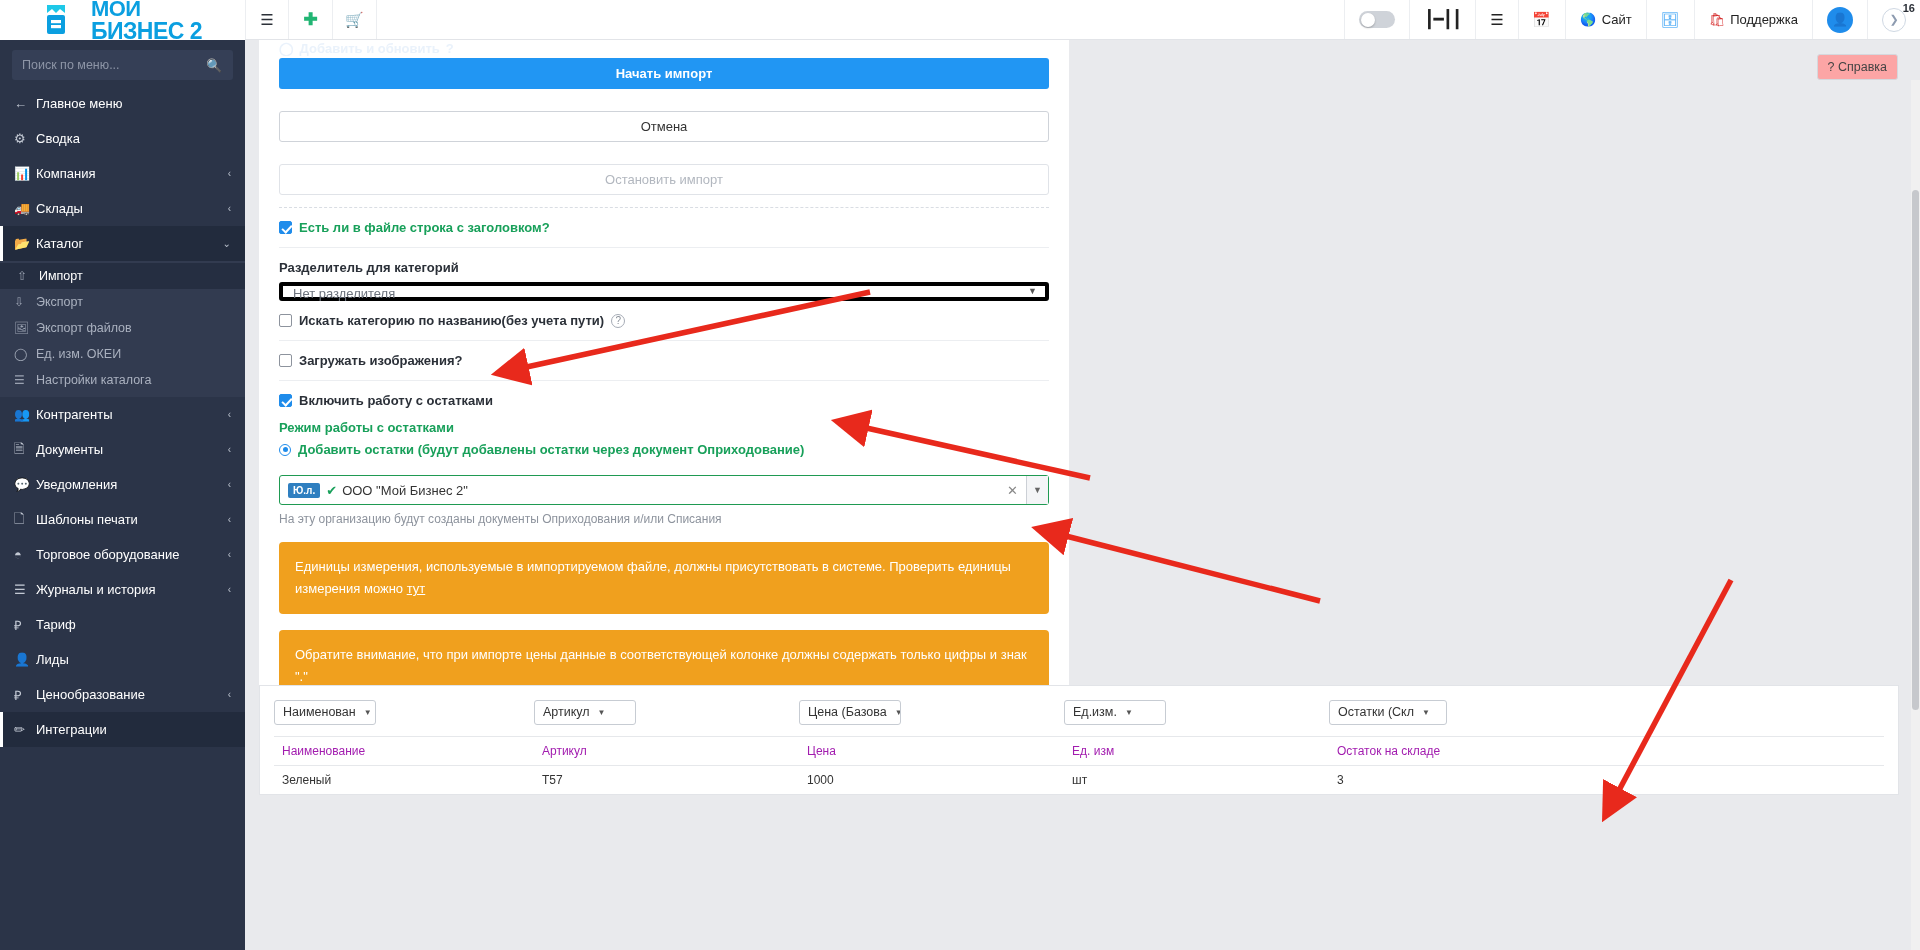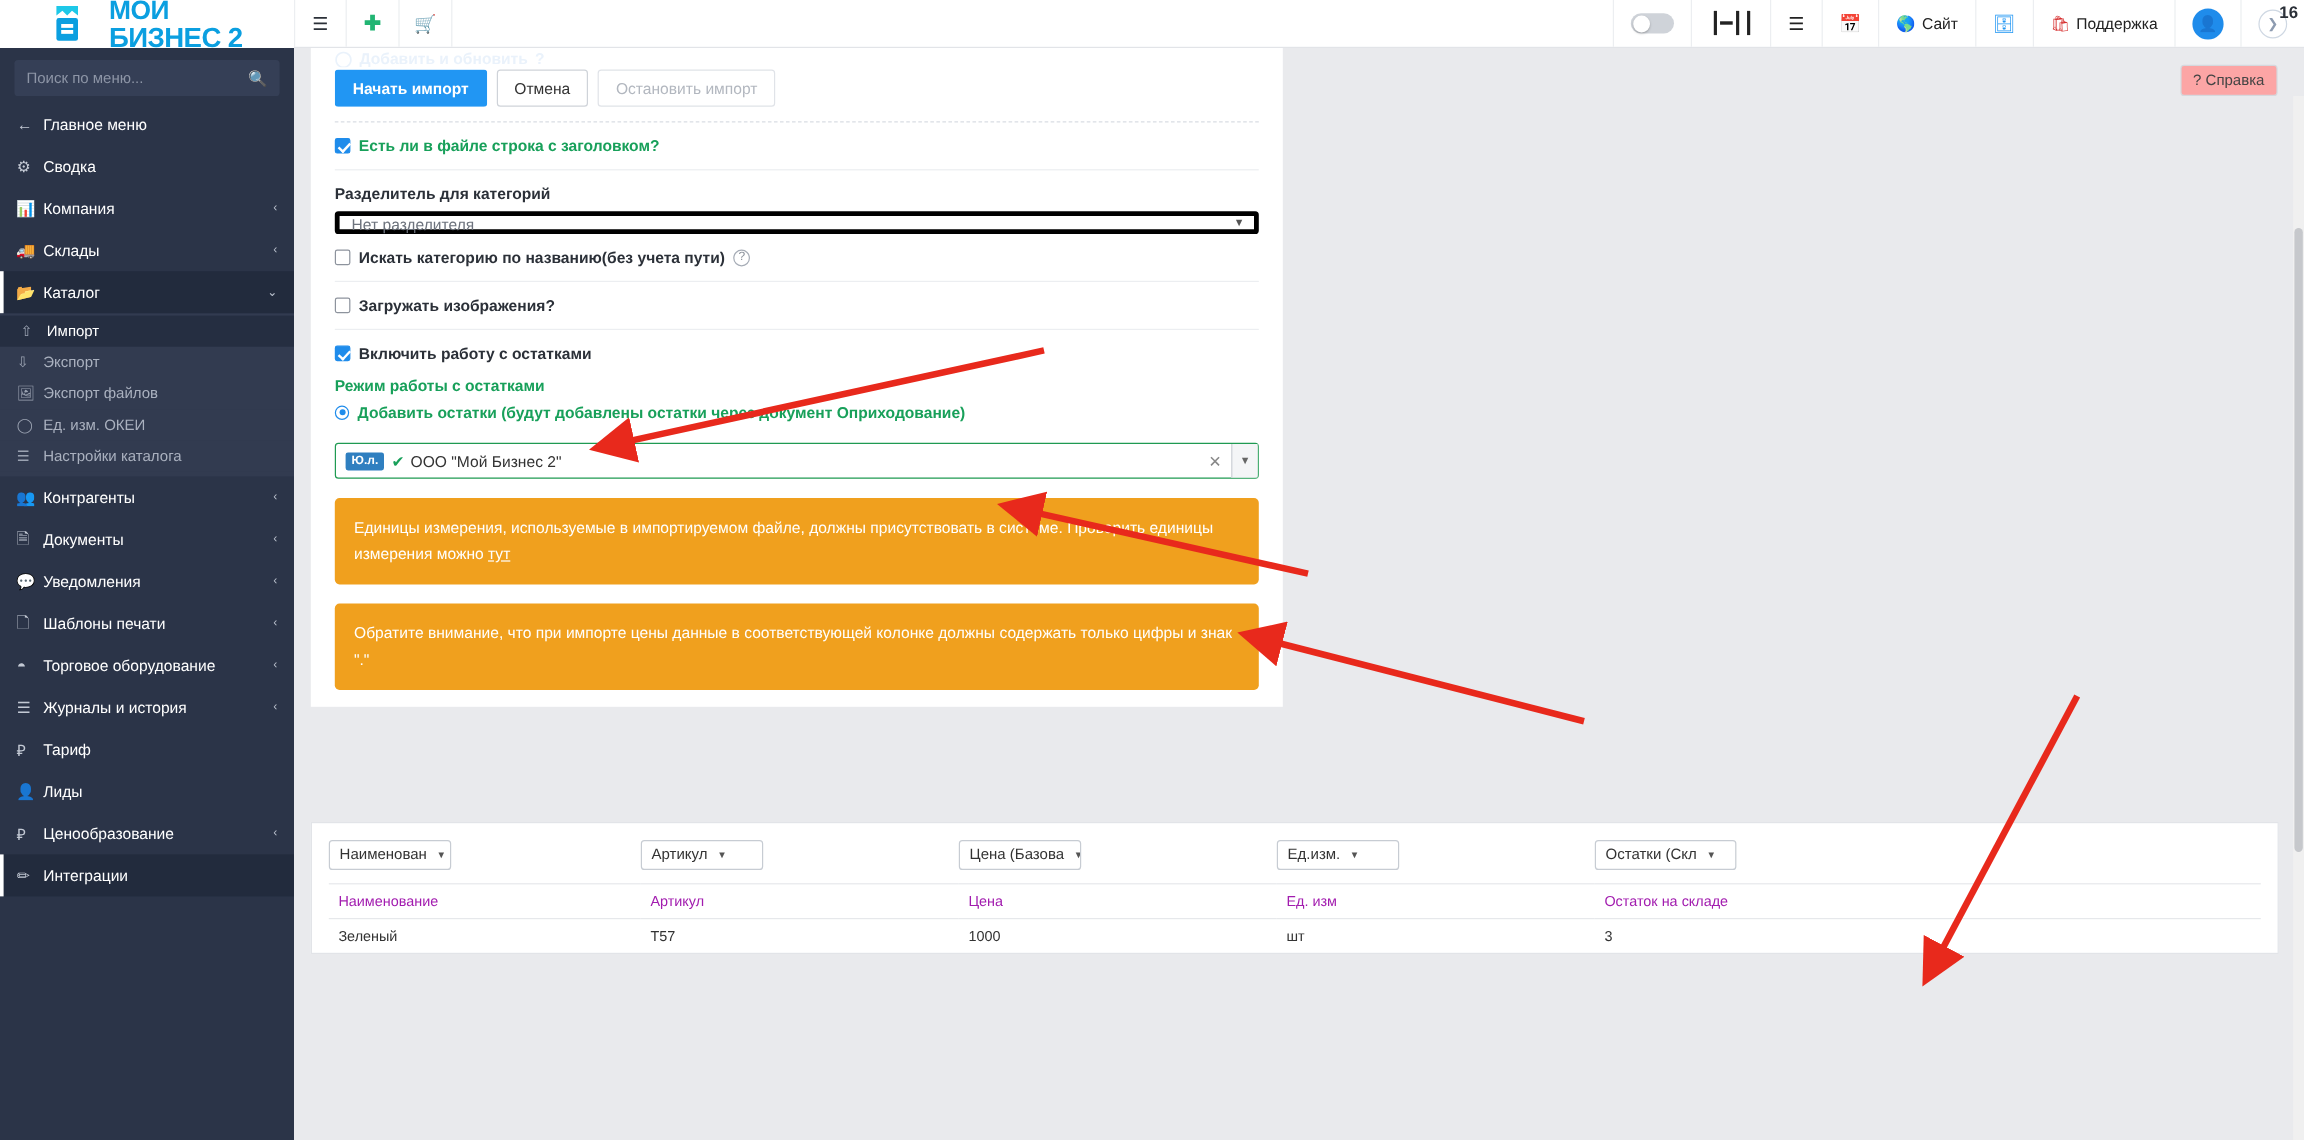--- a/index.html
+++ b/index.html
@@ -92,21 +92,21 @@
     color: #fff; display: flex; align-items: center; justify-content: center;
     font-size: 13px;
   }
   .ring-badge { position: relative; display: flex; align-items: center; }
   .ring {
     width: 24px; height: 24px; border-radius: 50%; border: 1.5px solid #cfd8e3;
     color: #8d9bb0; display: flex; align-items: center; justify-content: center;
     font-size: 11px;
   }
   .ring-num {
-    position: absolute; top: -6px; right: -9px; font-size: 14px;
+    position: absolute; top: -6px; right: -9px; font-size: 11px;
     color: #2b3038; font-weight: bold;
   }
   .supp { color: #d62d2d; }
 
   
   #content {
     position: absolute; left: 245px; top: 40px; width: 1675px; height: 910px;
     background: #e9eaed; overflow: hidden;
   }
   .help-btn {
@@ -115,21 +115,21 @@
     font-size: 12.5px; color: #444; cursor: pointer;
   }
   .panel {
     position: absolute; left: 14px; top: 0; width: 810px; background: #ffffff;
     padding: 0 20px 14px 20px;
   }
   .ghost-row {
     height: 16px; color: #eaf2fb; font-size: 13px; font-weight: bold;
     display: flex; align-items: center; gap: 6px; overflow: hidden;
   }
-  .btnbar { display: flex; gap: 8px; padding: 2px 0 12px 0; }
+  .btnbar { display: flex; gap: 22px; padding: 2px 0 12px 0; flex-direction: column; }
   .btn {
     padding: 7px 14px; border-radius: 3px; font-size: 13px; cursor: pointer;
     border: 1px solid transparent; font-family: inherit;
   }
   .btn-primary { background: #2196f3; color: #fff; font-weight: bold; }
   .btn-default { background: #fff; color: #333; border-color: #cfd3d9; }
   .btn-disabled { background: #fff; color: #b2b7bf; border-color: #e0e3e8; }
 
   .sep { border-top: 1px dashed #d9dde3; }
   .sep-solid { border-top: 1px solid #eceef1; }
@@ -483,20 +483,21 @@
       </div>
 
       <div style="padding-top:12px">
         <div class="s2">
           <span class="tag-ul">Ю.л.</span>
           <span class="okmark">✔</span>
           <span>ООО "Мой Бизнес 2"</span>
           <span class="clr">✕</span>
           <span class="drop">▼</span>
         </div>
+        <div class="hint">На эту организацию будут созданы документы Оприходования и/или Списания</div>
       </div>
 
       <div class="alert">
         <span>Единицы измерения, используемые в импортируемом файле, должны присутствовать в системе. Проверить единицы измерения можно </span><a href="#">тут</a>
       </div>
 
       <div class="alert">Обратите внимание, что при импорте цены данные в соответствующей колонке должны содержать только цифры и знак "."</div>
 
     </div>
 

